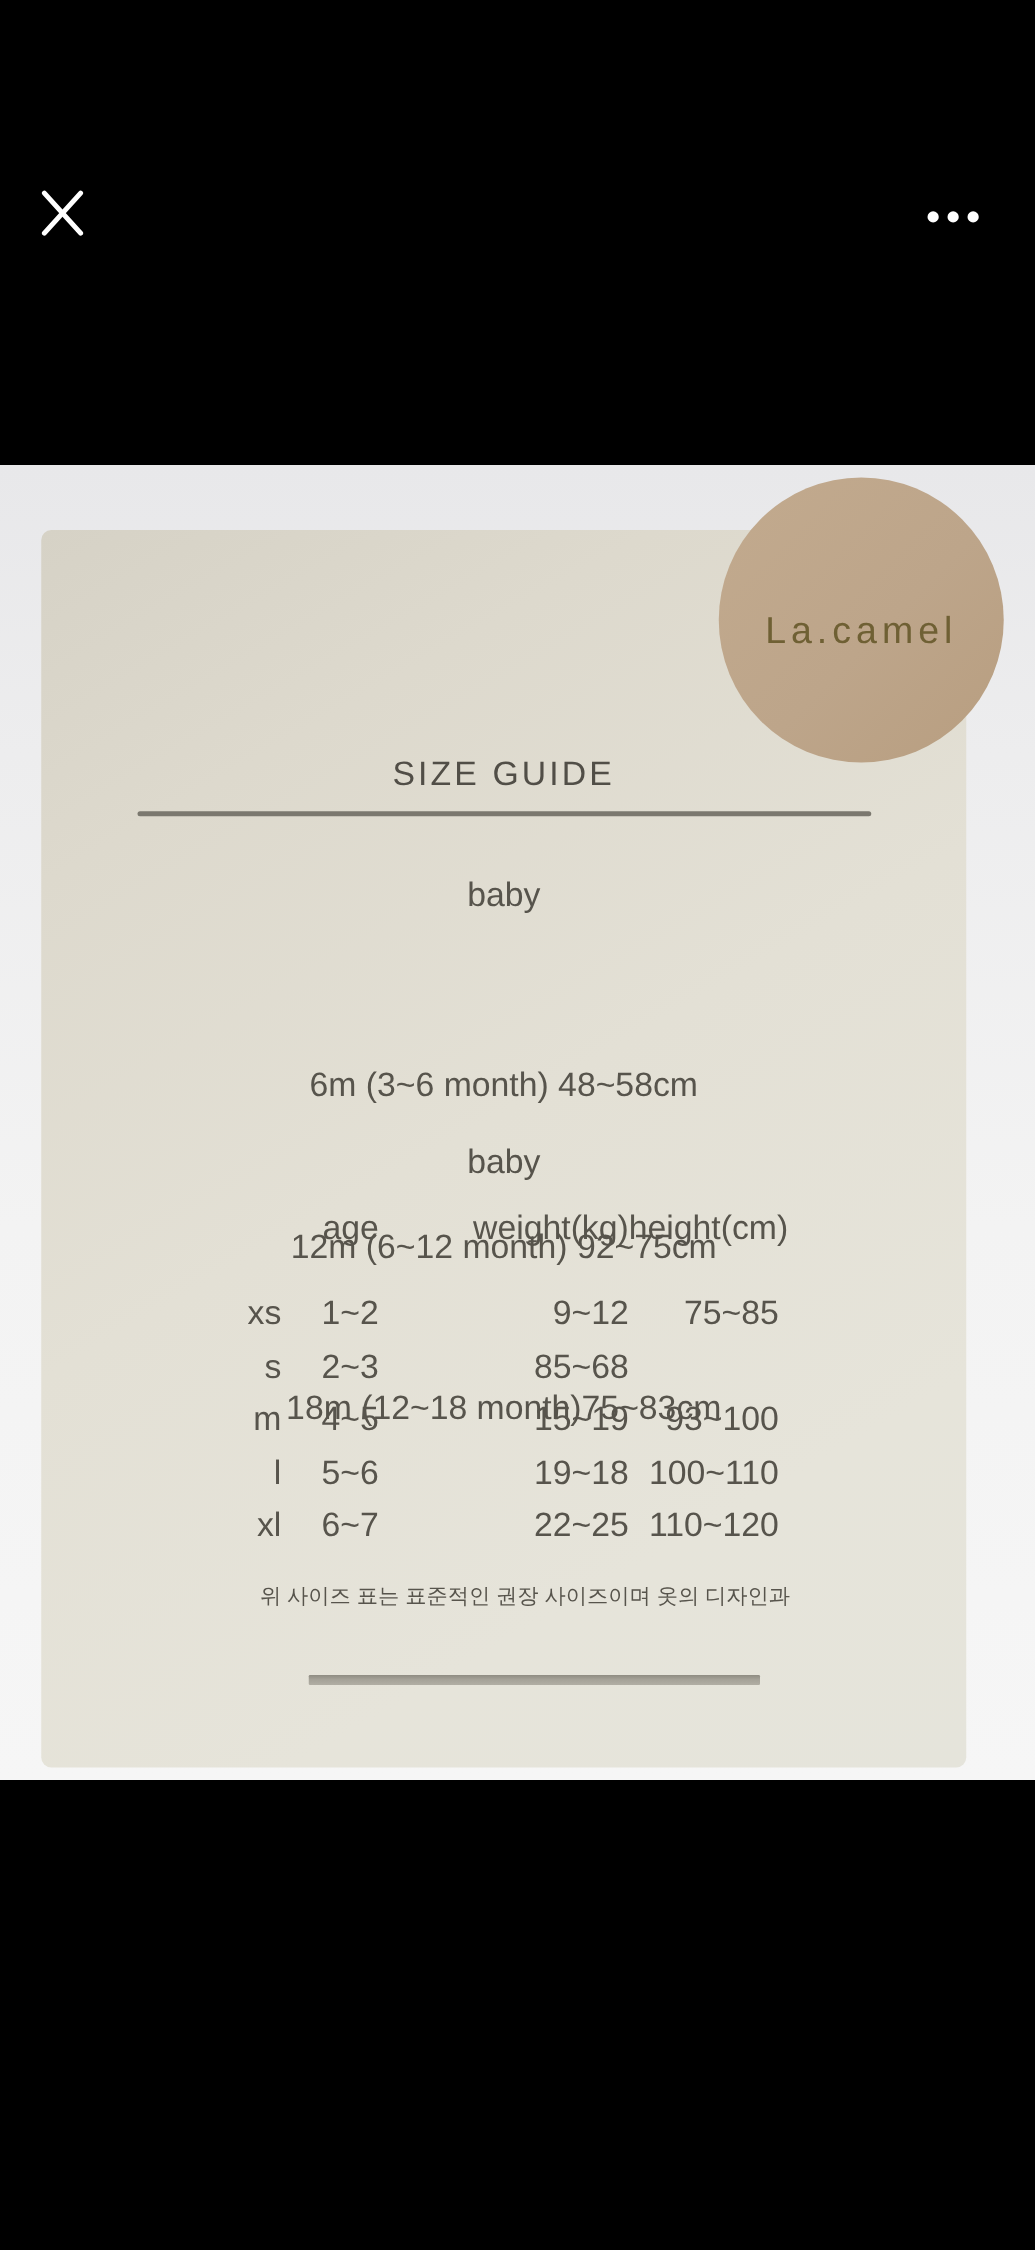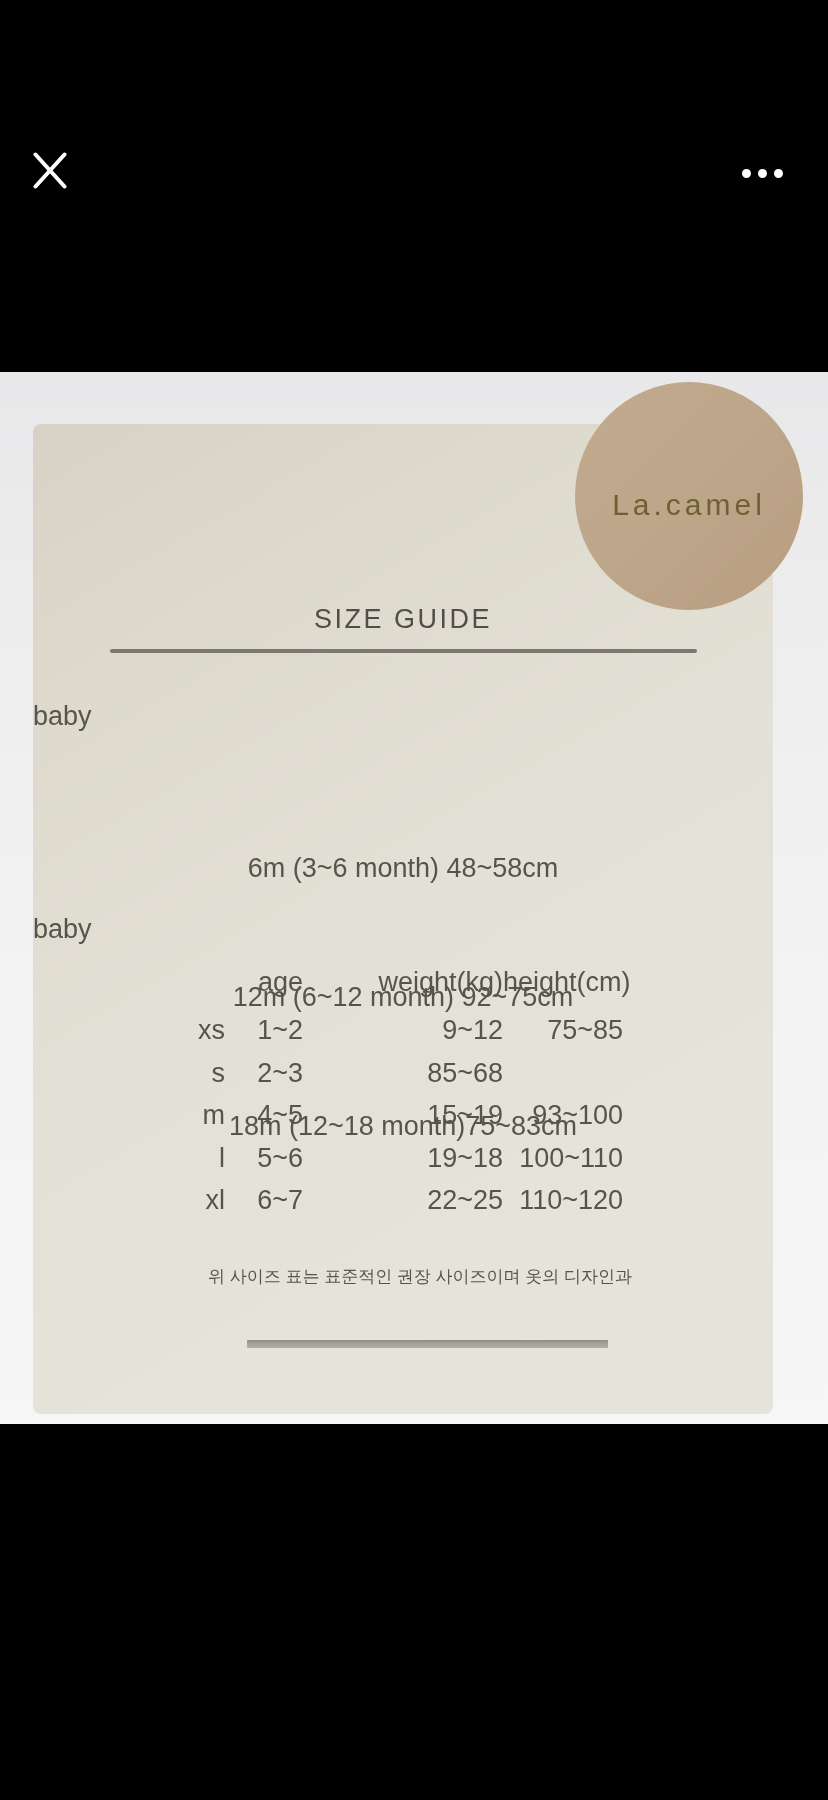--- a/index.html
+++ b/index.html
@@ -51,37 +51,37 @@
   .title {
     position:absolute; left:0; top:178px; width:100%; height:34px; line-height:34px;
     text-align:center; font-size:27px; letter-spacing:2.5px; color:#514e47;
   }
   .title-rule {
     position:absolute; left:77px; top:225px; width:587px; height:4px;
     background:#7b786f; border-radius:2px;
   }
   .sec-heading {
     position:absolute; left:0; width:100%; height:34px; line-height:34px;
-    text-align:left; font-size:27px; color:#57544c;
+    text-align:center; font-size:27px; color:#57544c;
   }
   .heading-baby { top:275px; }
   .heading-kids { top:488px; }
   .baby-lines {
     position:absolute; left:0; top:337px; width:100%;
     text-align:center; font-size:27px; line-height:43px; color:#57544c;
     white-space:pre;
   }
   .khead, .krow {
     position:absolute; left:140px;
     display:grid; grid-template-columns:52px 78px 200px 120px;
     font-size:27px; color:#57544c;
   }
   .khead { top:544px; height:28px; line-height:28px; }
   .khead div, .krow div { text-align:right; white-space:nowrap; }
-  .kids-rows { position:absolute; left:0; top:585px; width:100%; }
+  .kids-rows { position:absolute; left:0; top:605px; width:100%; }
   .krow { position:relative; left:140px; height:42.5px; line-height:42.5px; }
   .disclaimer {
     position:absolute; left:17px; top:839px; width:100%;
     text-align:center; font-size:17px; line-height:28px; color:#57544c;
   }
   .bottom-bar {
     position:absolute; left:214px; top:916px; width:361px; height:8px;
     background:linear-gradient(180deg,#8f8c82 0%,#a5a298 45%,#b1aea4 100%);
     border-radius:1px;
   }

